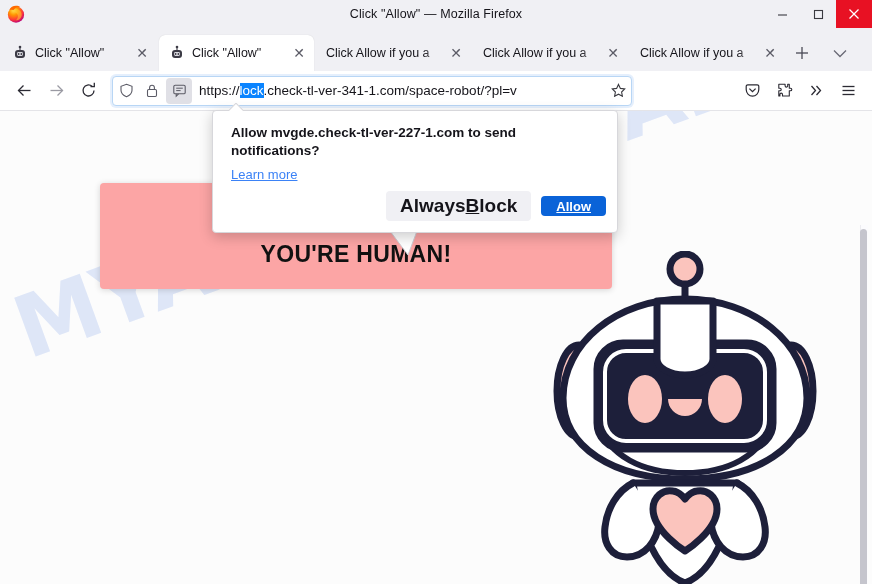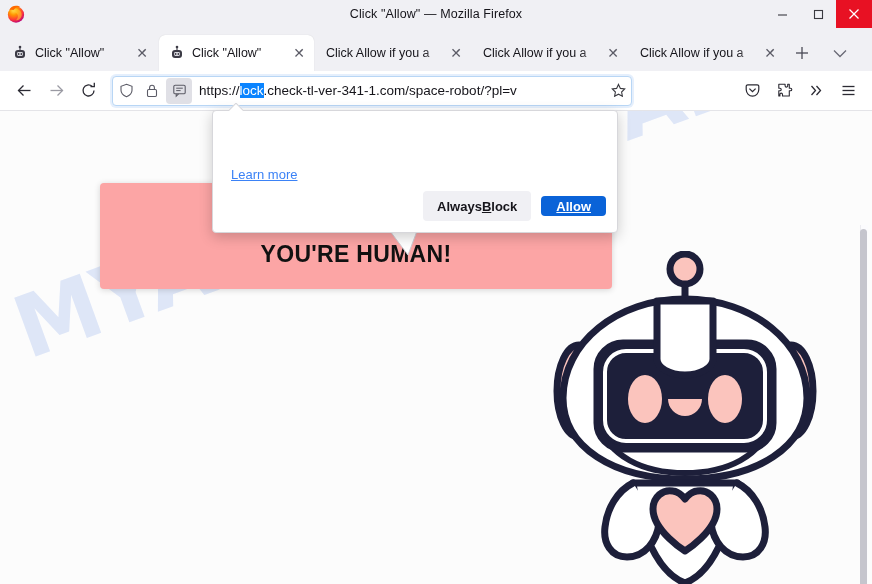--- a/index.html
+++ b/index.html
@@ -170,21 +170,21 @@
     font-size: 13px; color: #3b82f6; text-decoration: underline;
   }
   .perm-buttons {
     position: absolute; right: 11px; bottom: 11px;
     display: flex; align-items: center; gap: 10px;
   }
   .btn-block {
     height: 30px; padding: 0 14px;
     background: #f0f0f4; color: #15141a;
     border: none; border-radius: 4px;
-    font-size: 13px; font-weight: bold;
+    font-size: 19px; font-weight: bold;
     font-family: "Liberation Sans", sans-serif;
     display: flex; align-items: center;
   }
   .btn-allow {
     height: 20px; padding: 0 15px;
     background: #0a63d8; color: #ffffff;
     border: none; border-radius: 4px;
     font-size: 13px; font-weight: bold;
     font-family: "Liberation Sans", sans-serif;
     display: flex; align-items: center;
@@ -410,20 +410,21 @@
         <path d="M150 300 C150 300 118 280 118 258 C118 246 128 238 138 240 C145 241 150 248 150 248 C150 248 155 241 162 240 C172 238 182 246 182 258 C182 280 150 300 150 300 Z" fill="#fbc4bd" stroke="#1d1f3a" stroke-width="7"></path>
       </g>
     </svg>
 
     <div class="scrollbar"></div>
     <div class="scrollthumb"></div>
   </div>
 
   <div class="perm-popup">
     <div class="perm-arrow"></div>
+    <div class="perm-title">Allow mvgde.check-tl-ver-227-1.com to send notifications?</div>
     <a class="perm-learn" href="#">Learn more</a>
     <div class="perm-buttons">
       <button class="btn-block">
           <span>Always </span>
           <span class="u">B</span>
           <span>lock</span>
         </button>
       <button class="btn-allow">
           <span class="u">Allow</span>
         </button>

